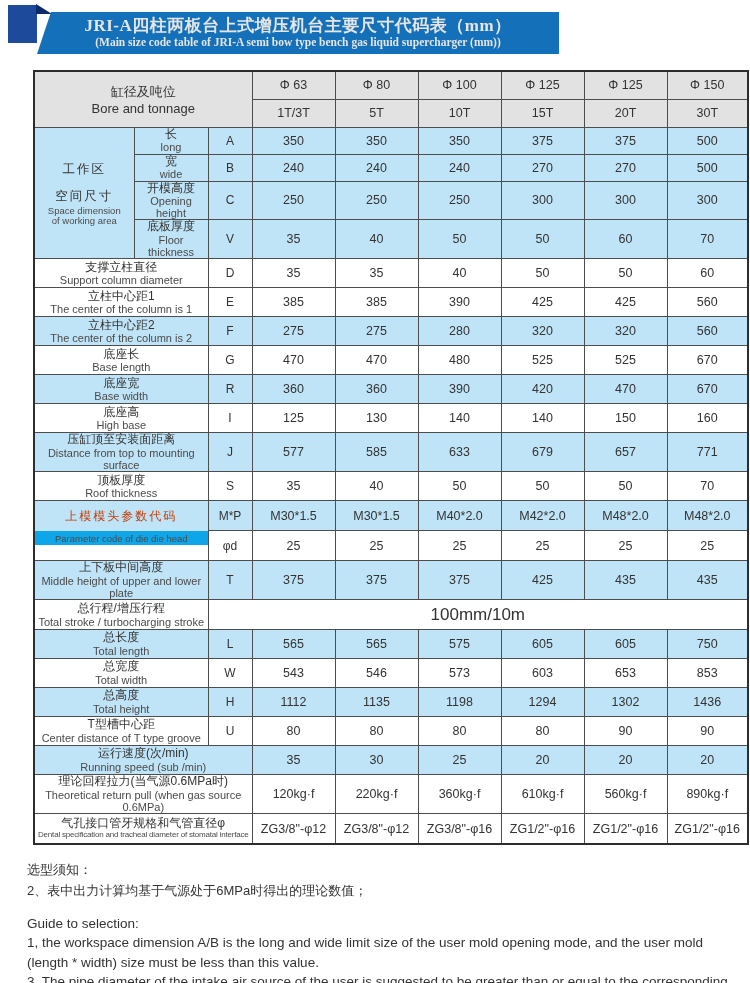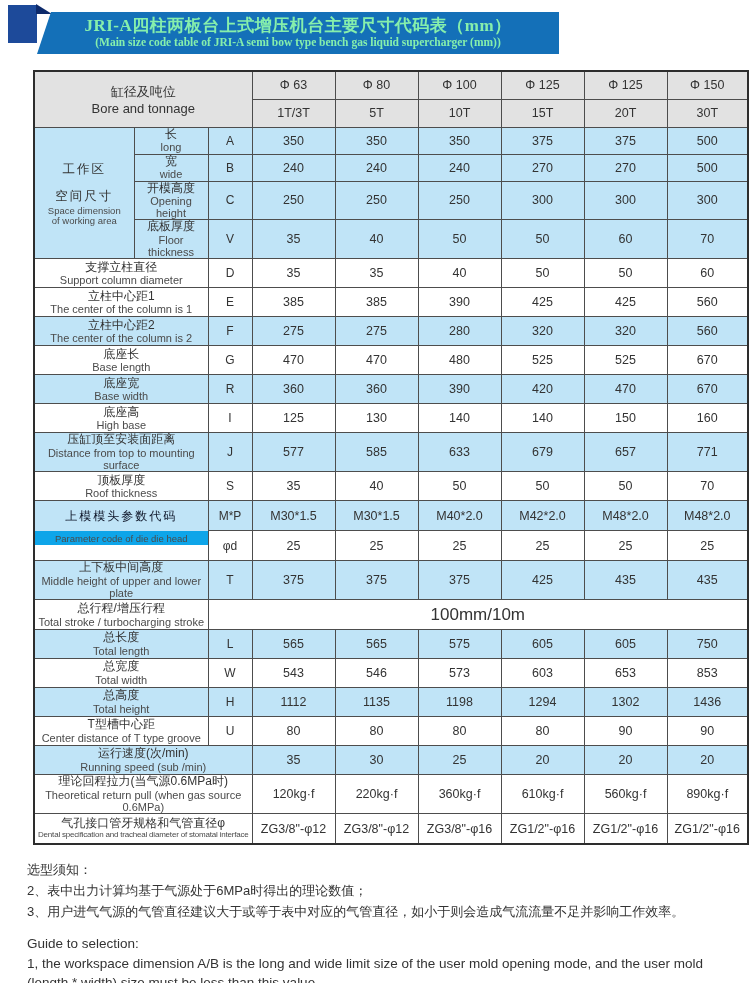--- a/index.html
+++ b/index.html
@@ -5,21 +5,21 @@
   * { box-sizing: border-box; margin: 0; padding: 0; }
   body { width: 750px; height: 983px; background: #ffffff; font-family: "Liberation Sans", sans-serif; }
 
   
   .banner-wrap { position: relative; height: 64px; }
   .corner-square { position: absolute; left: 8px; top: 5px; width: 29px; height: 38px; background: #1d4a9a; }
   .corner-fold { position: absolute; left: 36px; top: 4px; width: 16px; height: 10px; background: #0d2a6b;
                  clip-path: polygon(0 0, 100% 100%, 0 100%); }
   .banner { position: absolute; left: 37px; top: 12px; width: 522px; height: 42px; background: #1470b8;
             clip-path: polygon(14px 0, 100% 0, 100% 100%, 0 100%);
-            text-align: center; color: #86efac; font-family: "Liberation Serif", serif; padding-top: 3px; }
+            text-align: center; color: #e5e5e5; font-family: "Liberation Serif", serif; padding-top: 3px; }
   .banner-title { font-size: 17px; font-weight: bold; letter-spacing: 0.5px; line-height: 1.25; }
   .banner-subtitle { font-size: 11.5px; font-weight: bold; line-height: 1.2; }
 
   
   table { border-collapse: collapse; table-layout: fixed; margin: 6px 0 0 33px; width: 714px;
           border: 2px solid #2d2d2d; padding-left: 40px; }
   th, td { border: 1px solid #4d4d4d; text-align: center; vertical-align: middle; overflow: hidden; }
   thead tr { height: 28px; }
   th { background: #e2e2e2; font-weight: normal; color: #333; font-size: 12.5px; }
   th.cornerh { font-size: 13px; }
@@ -31,21 +31,21 @@
   .zh { font-size: 12px; color: #333; line-height: 1.15; }
   .en { font-size: 11px; color: #4a4a4a; line-height: 1.1; }
   .en.tiny { font-size: 8px; letter-spacing: -0.2px; }
   .code { font-size: 12px; color: #333; }
   .val { font-size: 12.5px; color: #333; }
   .glabel .zh { font-size: 12.5px; letter-spacing: 2px; margin: 3px 0; }
   .glabel .zh.gap { margin-top: 12px; }
   .glabel .en { font-size: 9.5px; }
   td.split { padding: 0; vertical-align: top; background: #ffffff !important; }
   .split-top { height: 30px; background: #c0e4f7; display: flex; align-items: center; justify-content: center;
-               font-size: 12px; color: #0f172a; letter-spacing: 2px; }
+               font-size: 12px; color: #c2410c; letter-spacing: 2px; }
   .split-bottom { height: 14px; background: #0ea5e9; display: flex; align-items: center; justify-content: center;
                   font-size: 9.5px; color: #4a4a4a; }
   .merged { font-size: 17px; color: #333; }
 
   
   .notes { margin: 15px 0 0 27px; width: 706px; color: #333; }
   .notes-zh { font-size: 13px; line-height: 1.6; }
   .notes-en { margin-top: 12px; font-size: 13.5px; line-height: 1.45; }
 </style>
 </head>
@@ -387,20 +387,19 @@
       <td class="val">ZG1/2"-φ16</td>
       <td class="val">ZG1/2"-φ16</td>
     </tr>
   </tbody>
 </table>
 
 <div class="notes">
   <div class="notes-zh">
     <div>选型须知：</div>
     <div>2、表中出力计算均基于气源处于6MPa时得出的理论数值；</div>
-    <div>3、用户进气气源的气管直径建议大于或等于表中对应的气管直径，如小于则会造成气流流量不足并影响工作效率。</div>
   </div>
   <div class="notes-en">
     <div>Guide to selection:</div>
     <div>1, the workspace dimension A/B is the long and wide limit size of the user mold opening mode, and the user mold (length * width) size must be less than this value.</div>
     <div>3. The pipe diameter of the intake air source of the user is suggested to be greater than or equal to the corresponding pipe diameter in the table. If less than the air flow, the air flow is insufficient and the efficiency will be affected.</div>
   </div>
 </div>
 
 </body></html>

